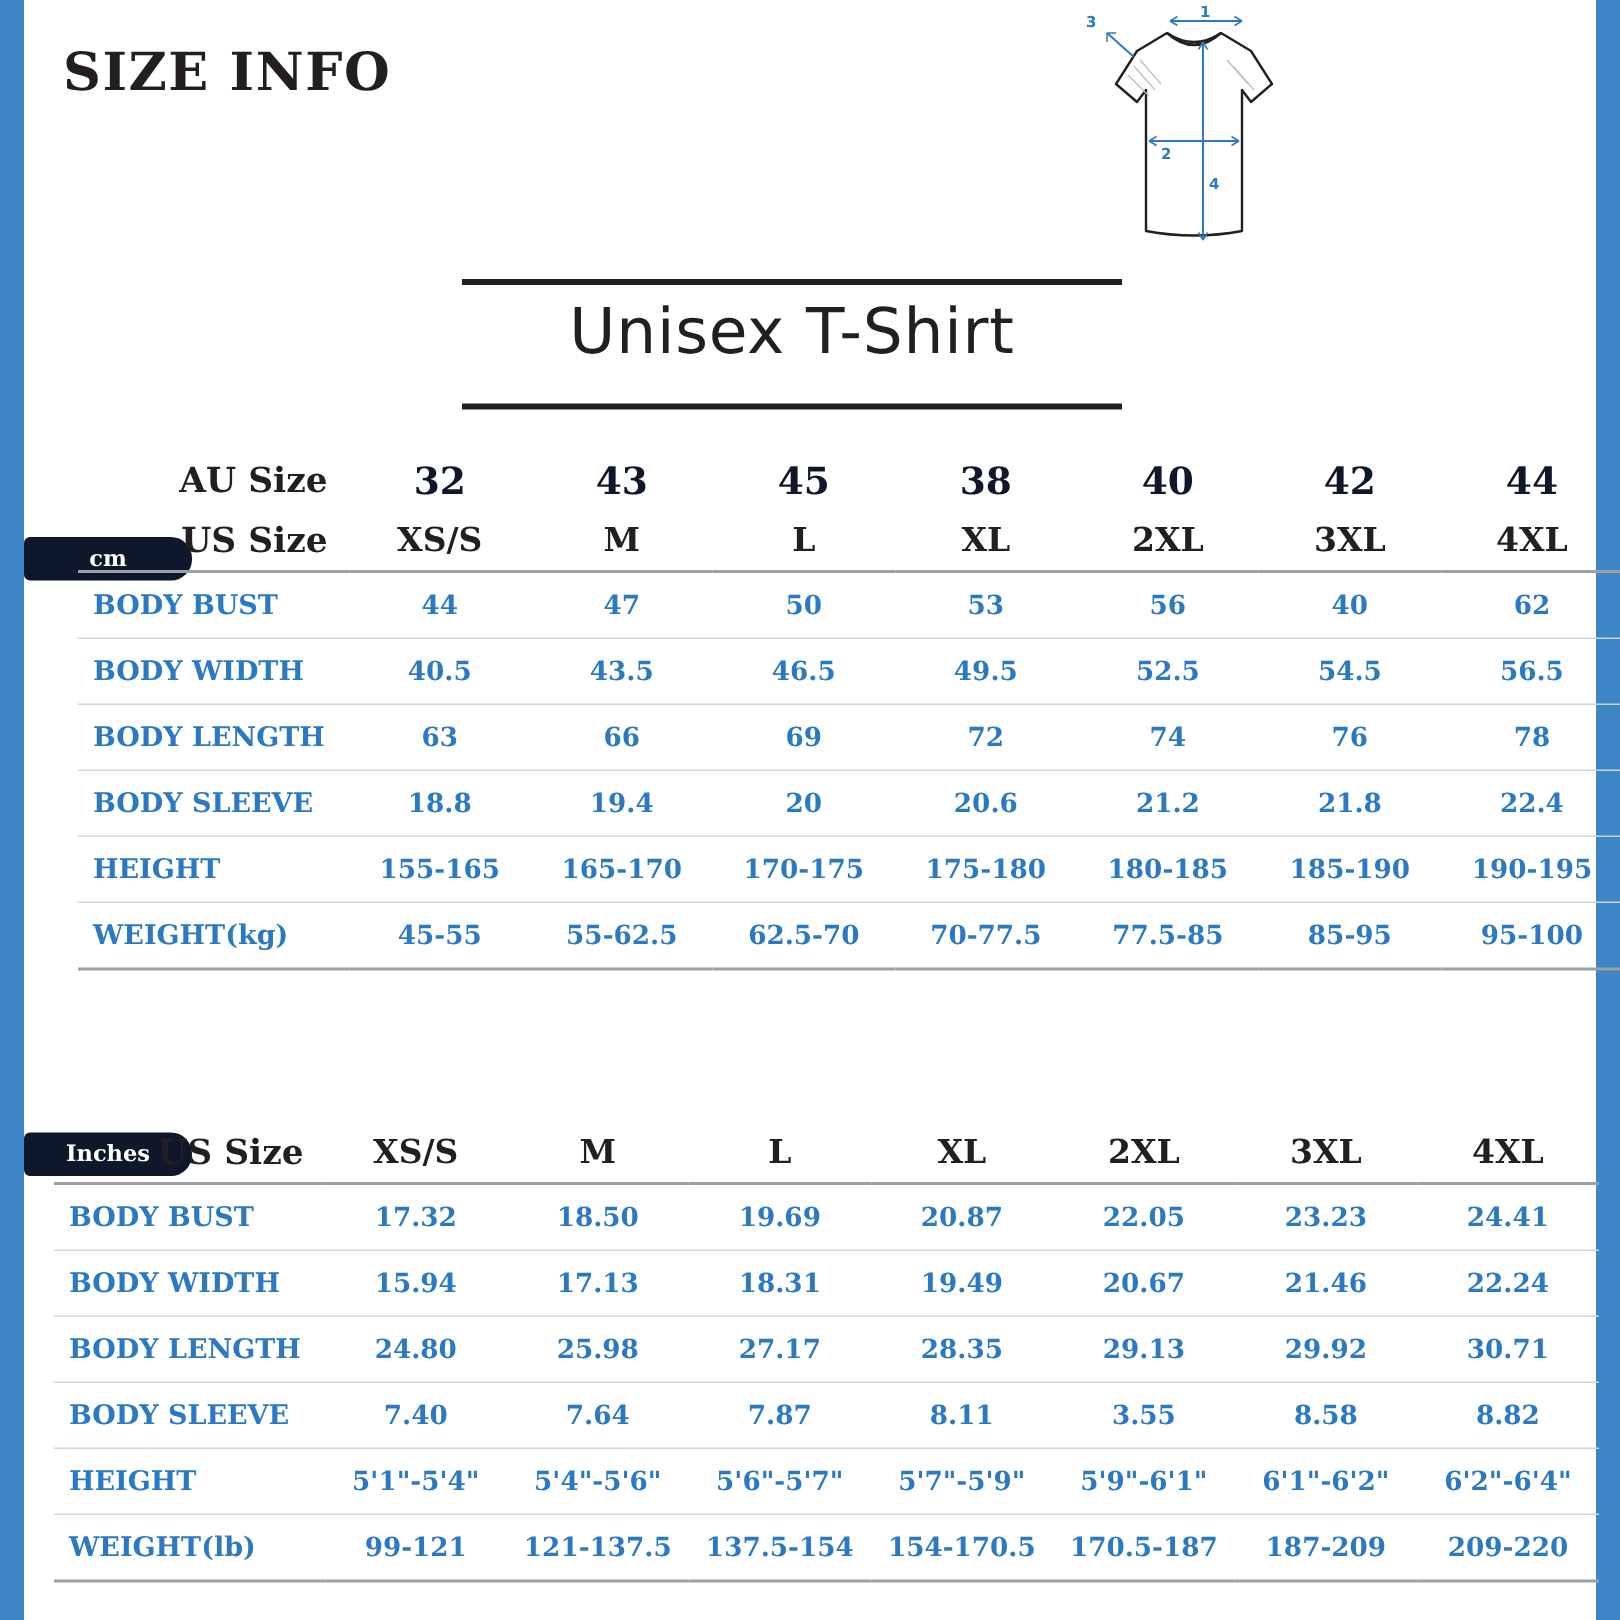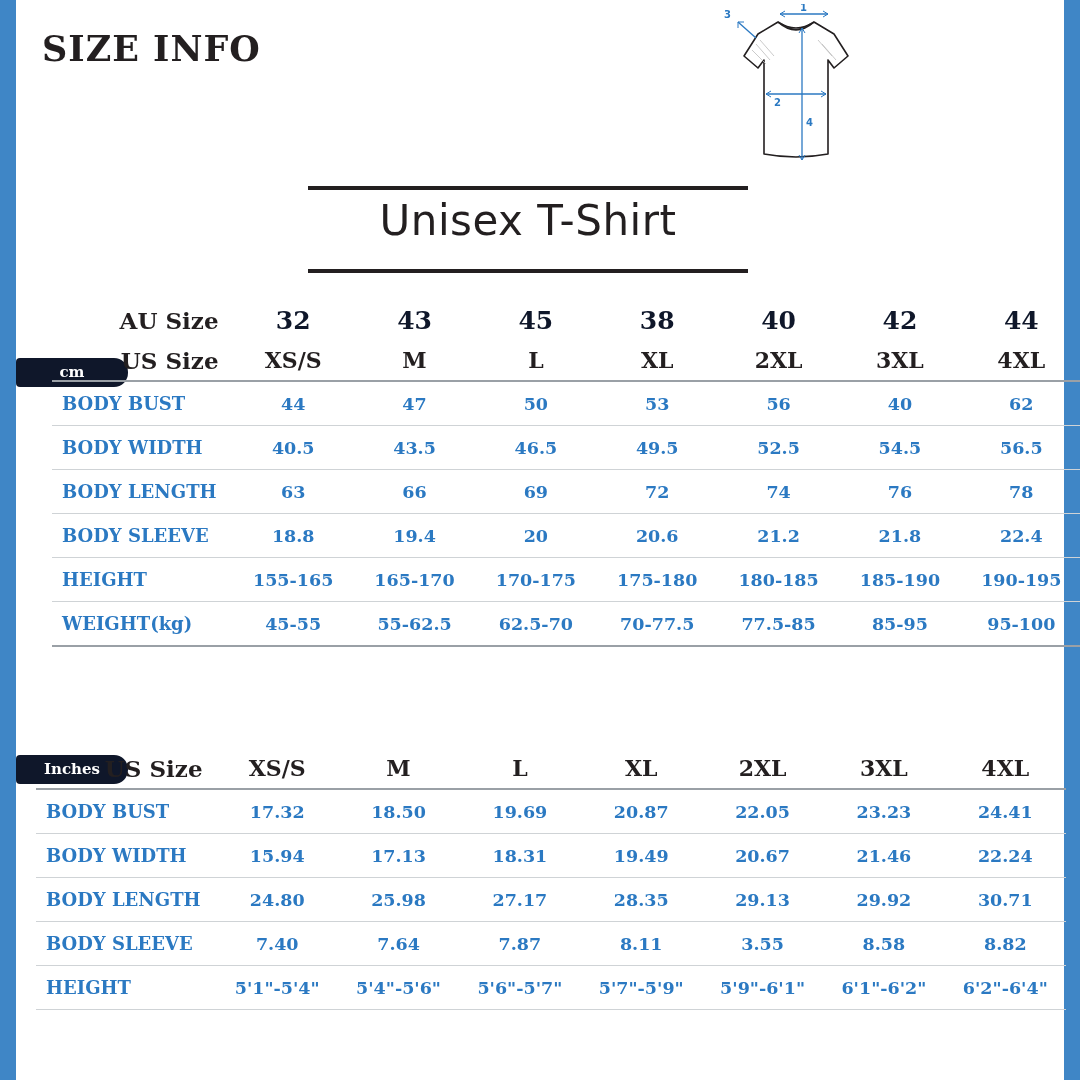--- a/index.html
+++ b/index.html
@@ -378,17 +378,27 @@
         <tr class="datarow">
           <td class="rowlabel">HEIGHT</td>
           <td>5'1"-5'4"</td>
           <td>5'4"-5'6"</td>
           <td>5'6"-5'7"</td>
           <td>5'7"-5'9"</td>
           <td>5'9"-6'1"</td>
           <td>6'1"-6'2"</td>
           <td>6'2"-6'4"</td>
         </tr>
+        <tr class="lastrow">
+          <td class="rowlabel">WEIGHT(lb)</td>
+          <td>99-121</td>
+          <td>121-137.5</td>
+          <td>137.5-154</td>
+          <td>154-170.5</td>
+          <td>170.5-187</td>
+          <td>187-209</td>
+          <td>209-220</td>
+        </tr>
       </tbody>
     </table>
 
   </div>
 </div>
 
 </body></html>

